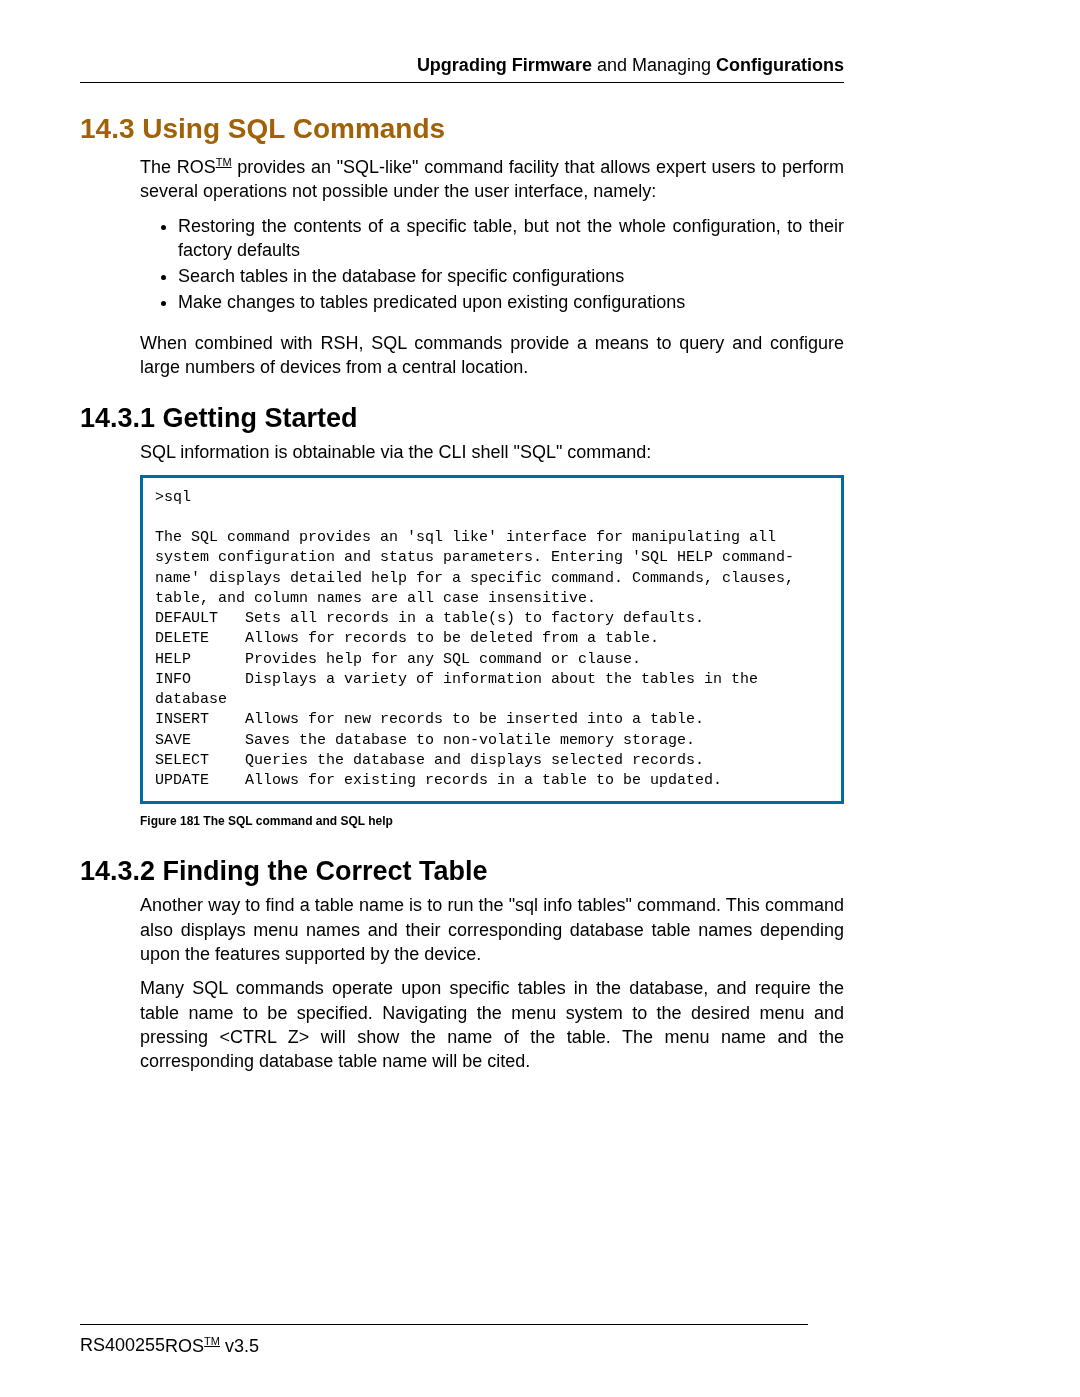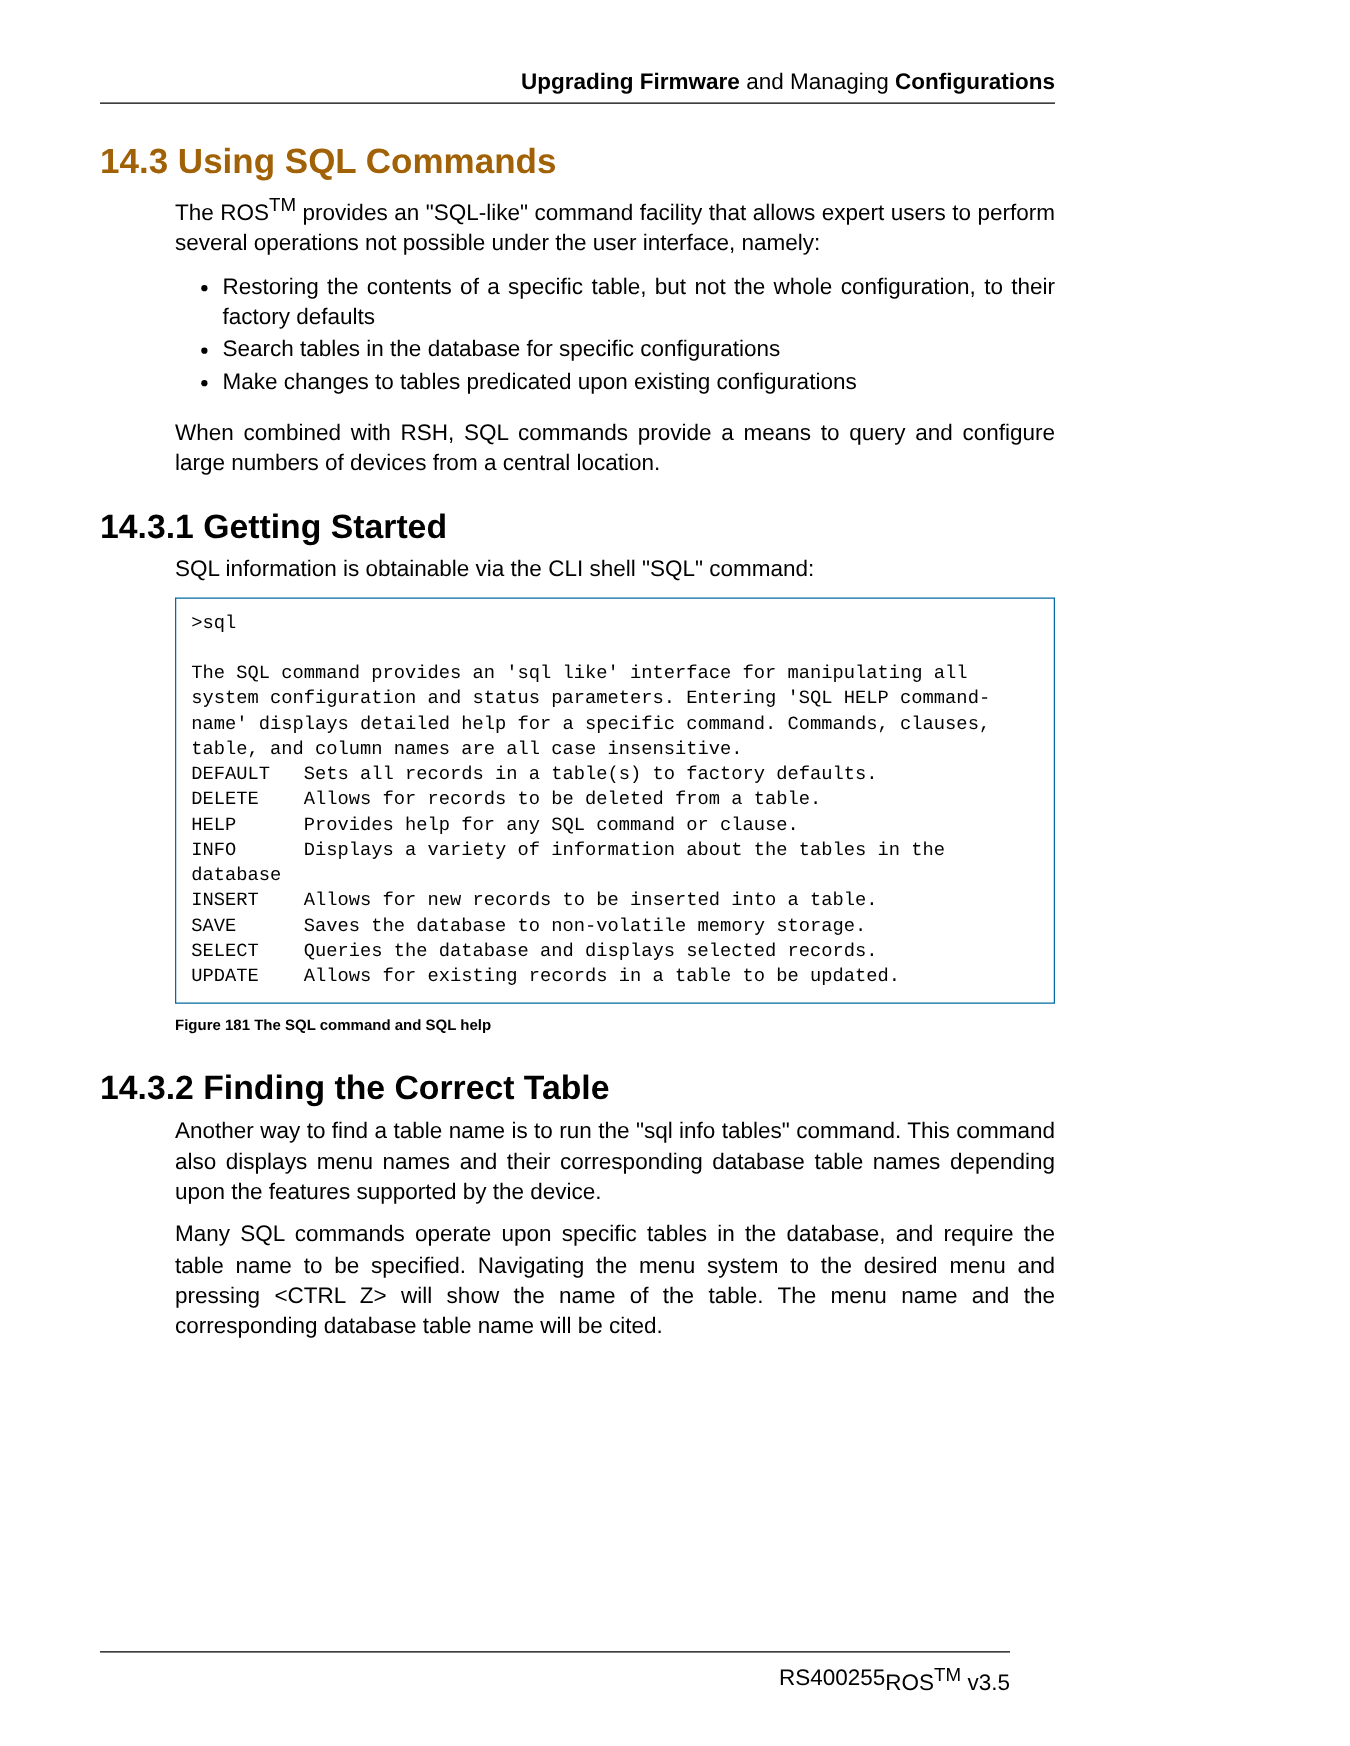--- a/index.html
+++ b/index.html
@@ -58,44 +58,44 @@
     margin: 8px 0 16px 0;
     padding-left: 38px;
     list-style: disc;
   }
   ul.bullets li {
     font-size: 18px;
     line-height: 1.35;
     text-align: justify;
     margin-bottom: 2px;
   }
-  .tm { font-size: 15px; vertical-align: super; }
+  .tm { font-size: 11px; vertical-align: super; text-decoration: underline; }
   .codebox {
-    border: 1px solid #0369a1;
+    border: 3px solid #0369a1;
     padding: 10px 12px;
     margin: 8px 0 10px 0;
     font-family: "Courier New", monospace;
     font-size: 15px;
     line-height: 1.35;
     white-space: pre-wrap;
   }
   .fig-caption {
     font-weight: 700;
     font-size: 12px;
     margin: 8px 0 28px 0;
   }
   .footer {
     position: absolute;
     left: 80px;
     right: 80px;
     bottom: 40px;
   }
   .footer-row {
     display: flex;
-    justify-content: flex-end;
+    justify-content: flex-start;
     font-size: 18px;
     margin-top: 10px;
   }
 </style>
 </head>
 <body>
 
 <div class="page">
 
   <div class="running-head">

